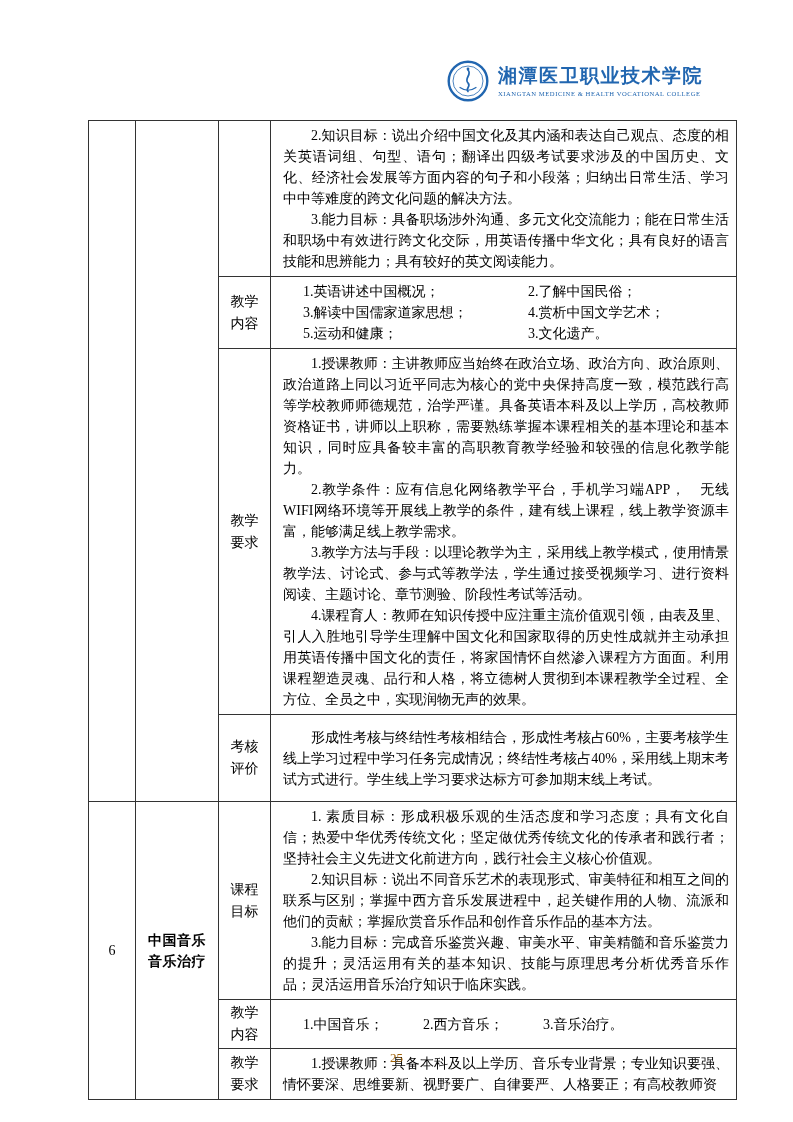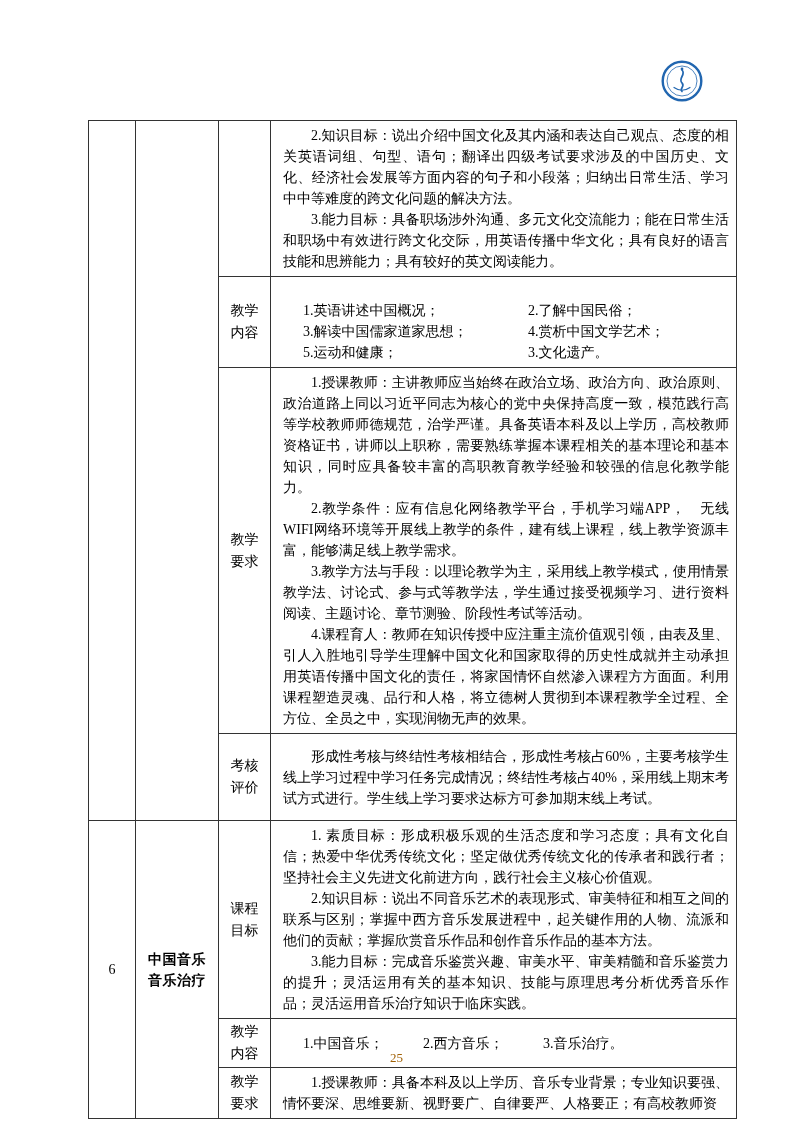--- a/index.html
+++ b/index.html
@@ -18,41 +18,45 @@
   
   table.course-table { position:absolute; left:88px; top:120px; width:648px; border-collapse:collapse; table-layout:fixed; font-size:14px; line-height:21px; }
   td { border:1px solid #333; vertical-align:middle; overflow:hidden; }
   td.num-cell, td.name-cell, td.label-cell { text-align:center; padding:2px; }
   td.content-cell { padding:4px 7px 4px 12px; text-align:justify; }
   td.content-cell p { text-indent:2em; margin:0; }
   .label-text { display:inline-block; width:2.1em; line-height:22px; text-align:center; }
   .course-name-line { font-weight:bold; letter-spacing:0.5px; }
   .course-name-line + .course-name-line { }
 
-  .tc-grid { display:grid; grid-template-columns:225px 1fr; padding-left:20px;margin-top:19px; }
+  .tc-grid { display:grid; grid-template-columns:225px 1fr; padding-left:20px; }
   .tc-inline { padding-left:20px; }
   .tc-inline span { margin-right:36px; }
   .tc-inline span:last-child { margin-right:0; }
 
   .page-number { position:absolute; left:0; right:0; top:1050px; text-align:center; font-size:13px; color:#a16207; }
 </style>
 </head>
 <body>
 
 <div class="page">
 
   <div class="college-header">
     <div class="logo-circle">
       <svg viewBox="0 0 42 42" width="42" height="42" aria-hidden="true">
         <circle cx="21" cy="21" r="19.3" fill="#ffffff" stroke="#2166b0" stroke-width="2.4"></circle>
         <circle cx="21" cy="21" r="15" fill="none" stroke="#2166b0" stroke-width="0.8"></circle>
         <path d="M21 10 C 25.5 14.5, 16.5 18.5, 21 23 C 24.5 26.2, 18 28.5, 21 31.5" stroke="#2166b0" fill="none" stroke-width="1.7" stroke-linecap="round"></path>
         <path d="M13 27.5 q 8 5.5 16 0" stroke="#2166b0" fill="none" stroke-width="1.2" stroke-linecap="round"></path>
         <circle cx="21" cy="9" r="1.4" fill="#2166b0"></circle>
       </svg>
+    </div>
+    <div class="college-text">
+      <div class="college-cn">湘潭医卫职业技术学院</div>
+      <div class="college-en">XIANGTAN MEDICINE &amp; HEALTH VOCATIONAL COLLEGE</div>
     </div>
   </div>
 
   <table class="course-table">
     <colgroup>
       <col style="width:47px">
       <col style="width:83px">
       <col style="width:52px">
       <col style="width:466px">
     </colgroup>

